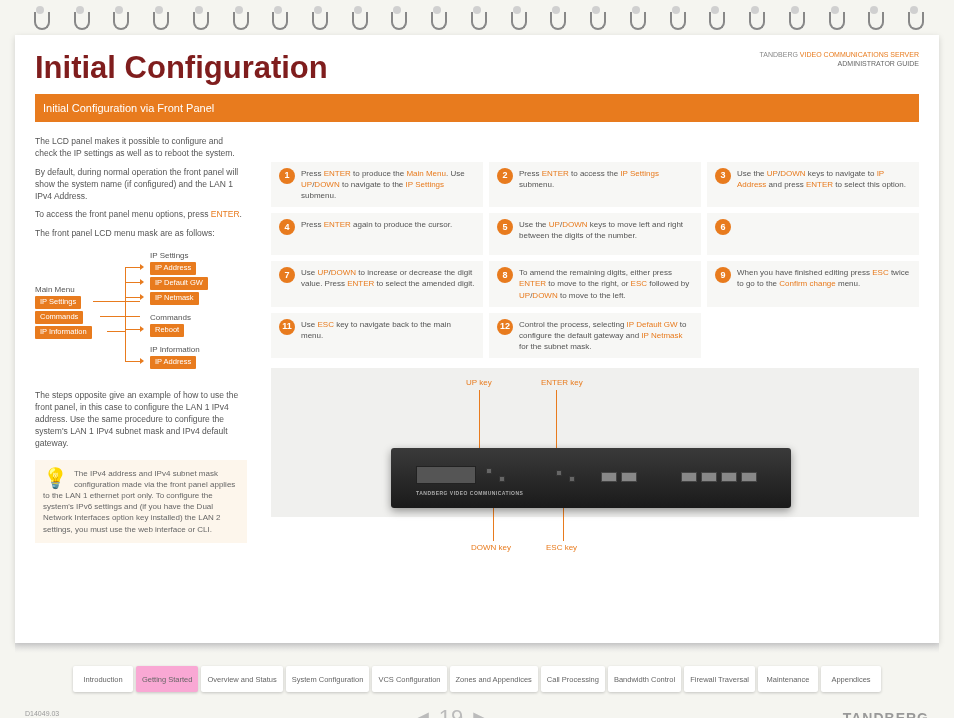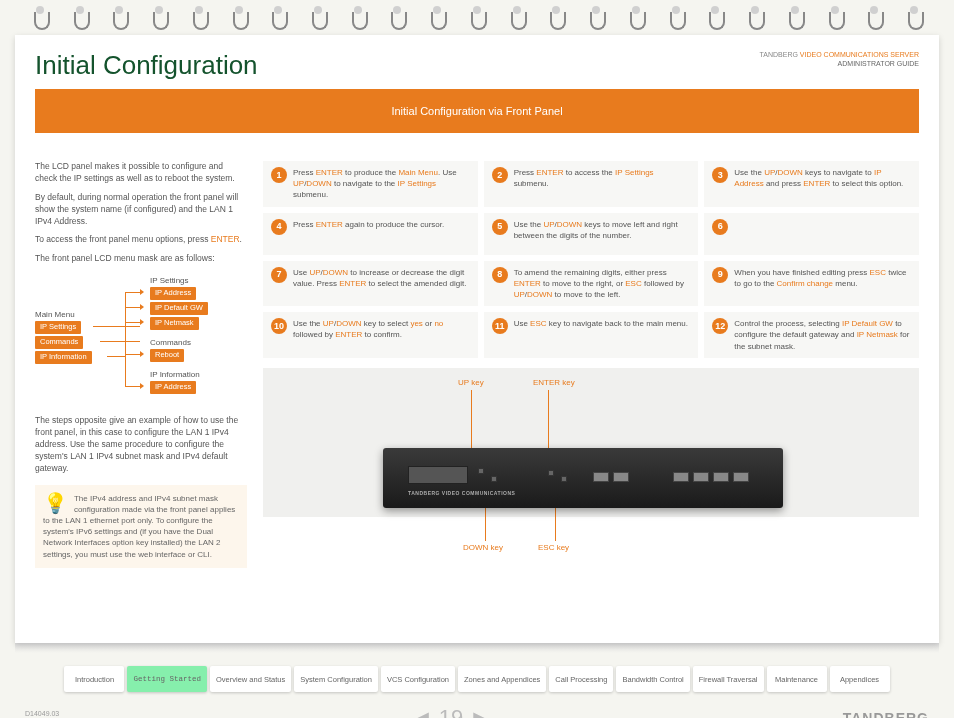--- a/index.html
+++ b/index.html
@@ -6,28 +6,28 @@
   body { font-family: Arial, Helvetica, sans-serif; background: #f5f5f0; width: 954px; height: 718px; overflow: hidden; position: relative; }
   
   .spiral-binding { height: 35px; display: flex; justify-content: space-around; align-items: center; padding: 0 20px; }
   .spiral { width: 16px; height: 24px; position: relative; }
   .spiral::before { content: ''; position: absolute; top: 0; left: 4px; width: 8px; height: 8px; border-radius: 50%; background: #d0d0d0; }
   .spiral::after { content: ''; position: absolute; bottom: 0; left: 2px; width: 12px; height: 16px; border: 2px solid #888; border-top: none; border-radius: 0 0 8px 8px; }
   
   .page { background: #fff; margin: 0 15px; padding: 15px 20px 0 20px; box-shadow: 0 2px 6px rgba(0,0,0,0.15); height: 608px; position: relative; }
   
   .header { display: flex; justify-content: space-between; align-items: flex-start; margin-bottom: 8px; }
-  .page-title { color: #14532d; font-size: 26px; font-weight: normal; }
+  .page-title { color: #7f1d1d; font-size: 31px; font-weight: bold; }
   .header-right { text-align: right; font-size: 7px; color: #666; line-height: 1.3; }
   .header-right .line1 { color: #888; }
   .header-right .highlight { color: #e87b1e; }
   
-  .subtitle-bar { background: #e87b1e; color: #fff; text-align: center; padding: 16px; font-size: 11px; margin-bottom: 28px; }
-  
-  .content { display: flex; gap: 16px; }
+  .subtitle-bar { background: #e87b1e; color: #fff; padding: 8px; font-size: 11px; margin-bottom: 14px; }
+  
+  .content { display: flex; gap: 24px; align-items: center; }
   .left-col { width: 212px; font-size: 8.5px; color: #555; line-height: 1.4; }
   .left-col p { margin-bottom: 7px; }
   .left-col .hl { color: #e87b1e; }
   
   .menu-tree { margin: 10px 0; font-size: 8px; position: relative; height: 130px; }
   .tree-label { position: absolute; font-size: 8px; color: #555; }
   .tree-box { position: absolute; background: #e87b1e; color: #fff; padding: 1px 5px; font-size: 7.5px; border-radius: 1px; white-space: nowrap; }
   .tree-line { position: absolute; background: #e87b1e; }
   .tree-arrow { position: absolute; width: 0; height: 0; border-left: 4px solid #e87b1e; border-top: 3px solid transparent; border-bottom: 3px solid transparent; }
   
@@ -47,21 +47,21 @@
   .device { position: absolute; left: 120px; top: 80px; width: 400px; height: 60px; background: linear-gradient(#3a3a3a, #1a1a1a); border-radius: 3px; box-shadow: 0 3px 8px rgba(0,0,0,0.4); }
   .device-lcd { position: absolute; left: 25px; top: 18px; width: 60px; height: 18px; background: #555; border: 1px solid #222; }
   .device-logo { position: absolute; left: 25px; top: 42px; font-size: 5px; color: #aaa; font-weight: bold; letter-spacing: 0.5px; }
   .device-btn { position: absolute; width: 6px; height: 6px; background: #666; border: 1px solid #333; }
   .device-port { position: absolute; width: 16px; height: 10px; background: #888; border: 1px solid #444; }
   
   .bottom-shadow { height: 10px; background: linear-gradient(#ddd, #f5f5f0); margin: 0 15px; }
   
   .tabs { display: flex; justify-content: center; gap: 3px; margin-top: 6px; padding: 7px 15px; }
   .tab { background: #fff; padding: 4px 6px; font-size: 7.5px; color: #666; text-align: center; box-shadow: 0 1px 3px rgba(0,0,0,0.2); border-radius: 2px; cursor: pointer; min-width: 60px; display: flex; align-items: center; justify-content: center; line-height: 1.2; height: 26px; }
-  .tab.active { background: #86efac; font-family: Liberation Mono, monospace; }
+  .tab.active { background: #f9a8d4; }
   
   .footer { display: flex; justify-content: space-between; align-items: center; padding: 6px 25px 0 25px; }
   .footer-left { font-size: 7px; color: #999; line-height: 1.3; }
   .page-nav { display: flex; align-items: center; gap: 10px; color: #bbb; font-size: 22px; }
   .nav-arrow { cursor: pointer; font-size: 18px; }
   .brand { font-size: 14px; font-weight: bold; color: #999; letter-spacing: 1px; }
 </style>
 </head>
 <body>
 
@@ -179,24 +179,20 @@
             <div class="step-num">7</div>
             <div class="step-text"><span>Use </span><span class="hl">UP</span><span>/</span><span class="hl">DOWN</span><span> to increase or decrease the digit value.  Press </span><span class="hl">ENTER</span><span> to select the amended digit.</span></div>
           </div>
           <div class="step">
             <div class="step-num">8</div>
             <div class="step-text"><span>To amend the remaining digits, either press </span><span class="hl">ENTER</span><span> to move to the right, or </span><span class="hl">ESC</span><span> followed by </span><span class="hl">UP</span><span>/</span><span class="hl">DOWN</span><span> to move to the left.</span></div>
           </div>
           <div class="step">
             <div class="step-num">9</div>
             <div class="step-text"><span>When you have finished editing press </span><span class="hl">ESC</span><span> twice to go to the </span><span class="hl">Confirm change</span><span> menu.</span></div>
-          </div>
-          <div class="step">
-            <div class="step-num">10</div>
-            <div class="step-text"><span>Use the </span><span class="hl">UP</span><span>/</span><span class="hl">DOWN</span><span> key to select </span><span class="hl">yes</span><span> or </span><span class="hl">no</span><span> followed by </span><span class="hl">ENTER</span><span> to confirm.</span></div>
           </div>
           <div class="step">
             <div class="step-num">11</div>
             <div class="step-text"><span>Use </span><span class="hl">ESC</span><span> key to navigate back to the main menu.</span></div>
           </div>
           <div class="step">
             <div class="step-num">12</div>
             <div class="step-text"><span>Control the process, selecting </span><span class="hl">IP Default GW</span><span> to configure the default gateway and </span><span class="hl">IP Netmask</span><span> for the subnet mask.</span></div>
           </div>
         </div>

